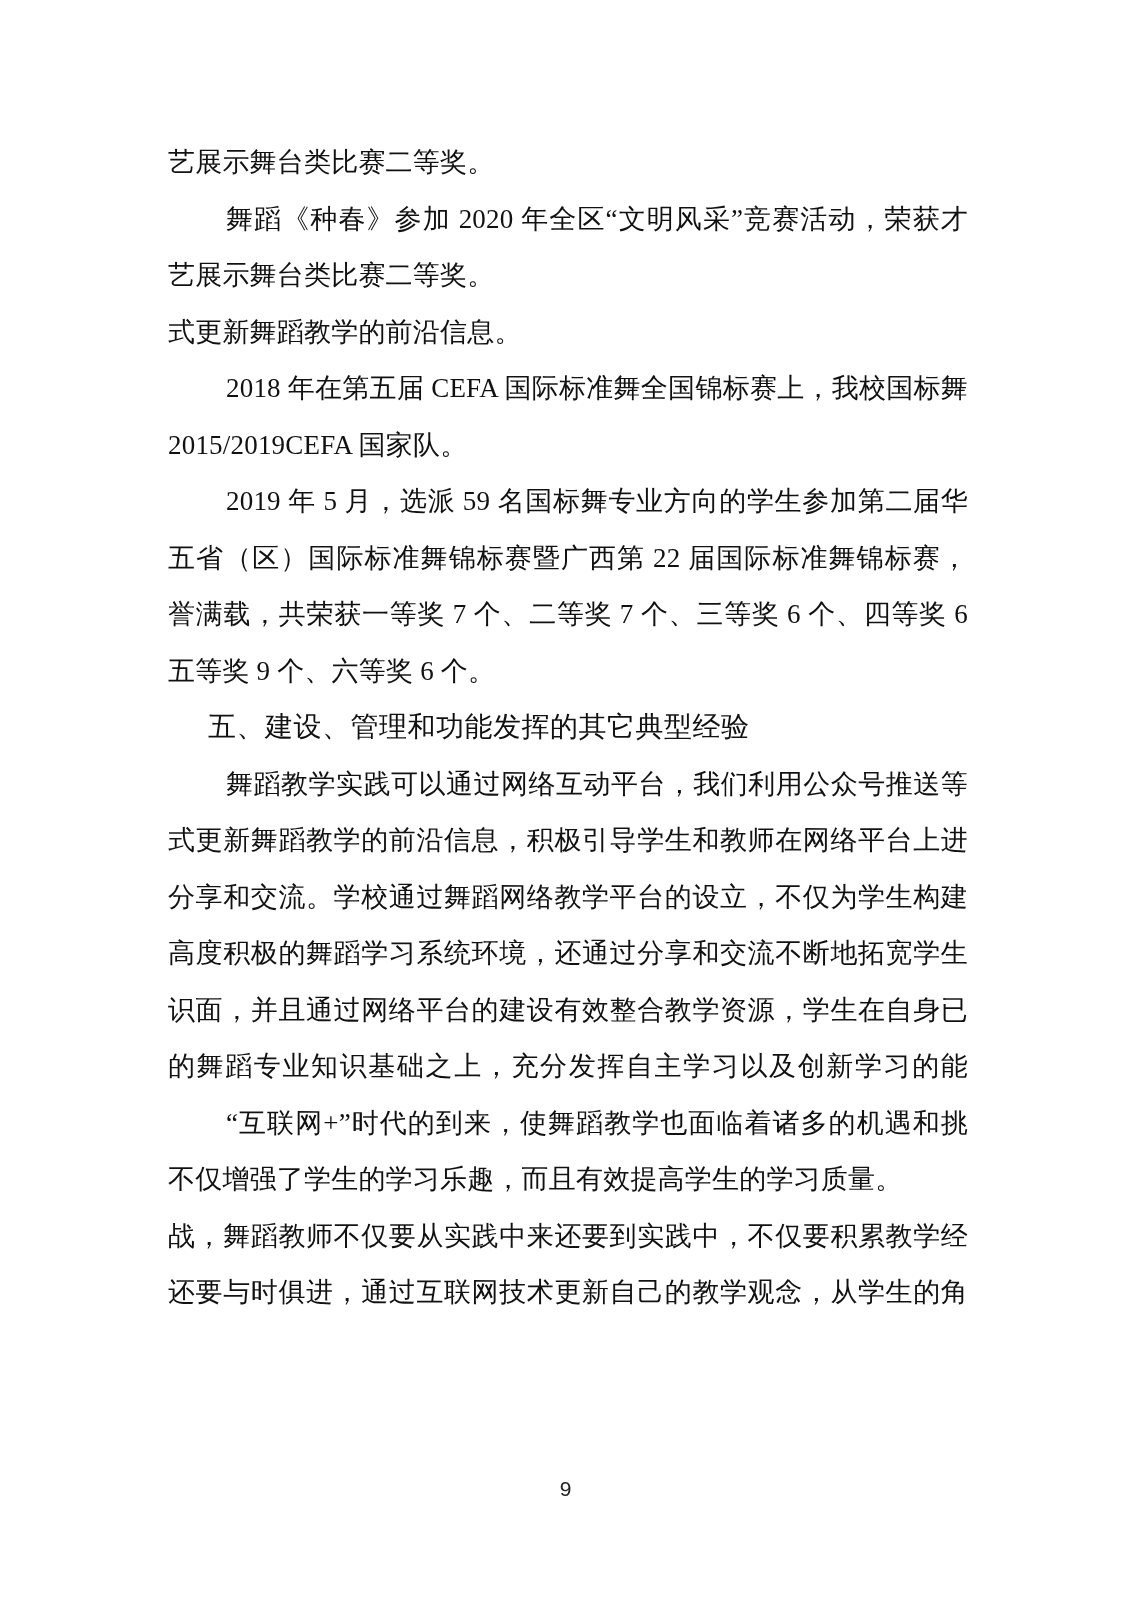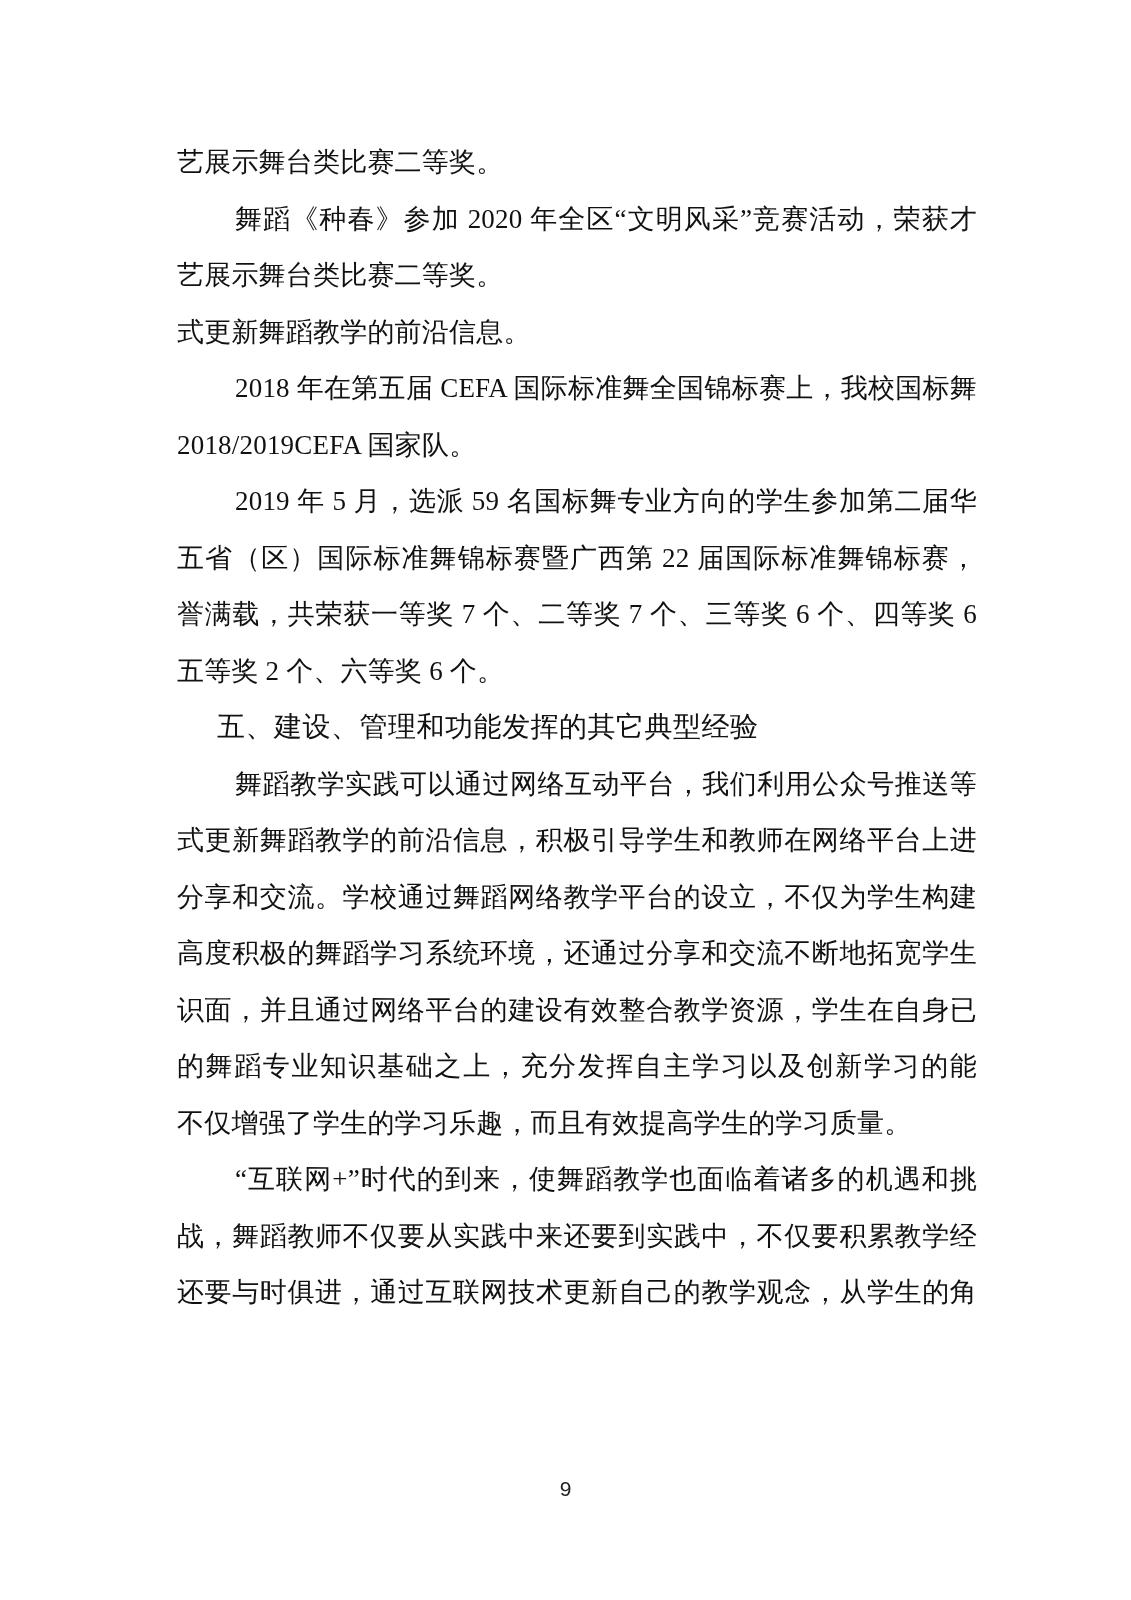--- a/index.html
+++ b/index.html
@@ -11,21 +11,21 @@
     position: relative;
     width: 1131px;
     height: 1600px;
     background: #ffffff;
     overflow: hidden;
     font-family: "Liberation Serif", "DejaVu Serif", serif;
     color: #111111;
   }
   .content {
     position: absolute;
-    left: 177px;
+    left: 168px;
     top: 134px;
     width: 800px;
   }
   .ln {
     height: 56.5px;
     line-height: 56.5px;
     font-size: 27px;
     overflow: hidden;
     white-space: normal;
     text-align: justify;
@@ -65,31 +65,31 @@
 </head>
 <body>
 
 <div class="page">
   <div class="content">
     <div class="ln end">艺展示舞台类比赛二等奖。</div>
     <div class="ln fill ind">舞蹈《种春》参加 2020 年全区“文明风采”竞赛活动，荣获才</div>
     <div class="ln end">艺展示舞台类比赛二等奖。</div>
     <div class="ln end">式更新舞蹈教学的前沿信息。</div>
     <div class="ln fill ind">2018 年在第五届 CEFA 国际标准舞全国锦标赛上，我校国标舞方</div>
-    <div class="ln end">2018/2019CEFA 国家队。</div>
+    <div class="ln end">2015/2019CEFA 国家队。</div>
     <div class="ln fill ind">2019 年 5 月，选派 59 名国标舞专业方向的学生参加第二届华南</div>
     <div class="ln fill">五省（区）国际标准舞锦标赛暨广西第 22 届国际标准舞锦标赛，荣</div>
     <div class="ln fill">誉满载，共荣获一等奖 7 个、二等奖 7 个、三等奖 6 个、四等奖 6 个、</div>
-    <div class="ln end">五等奖 2 个、六等奖 6 个。</div>
+    <div class="ln end">五等奖 9 个、六等奖 6 个。</div>
     <div class="heading">五、建设、管理和功能发挥的其它典型经验</div>
     <div class="ln fill ind">舞蹈教学实践可以通过网络互动平台，我们利用公众号推送等方</div>
     <div class="ln fill">式更新舞蹈教学的前沿信息，积极引导学生和教师在网络平台上进行</div>
     <div class="ln fill">分享和交流。学校通过舞蹈网络教学平台的设立，不仅为学生构建了</div>
     <div class="ln fill">高度积极的舞蹈学习系统环境，还通过分享和交流不断地拓宽学生知</div>
     <div class="ln fill">识面，并且通过网络平台的建设有效整合教学资源，学生在自身已有</div>
     <div class="ln fill">的舞蹈专业知识基础之上，充分发挥自主学习以及创新学习的能力，</div>
+    <div class="ln fill ind">“互联网+”时代的到来，使舞蹈教学也面临着诸多的机遇和挑</div>
     <div class="ln end">不仅增强了学生的学习乐趣，而且有效提高学生的学习质量。</div>
-    <div class="ln fill ind">“互联网+”时代的到来，使舞蹈教学也面临着诸多的机遇和挑</div>
     <div class="ln fill">战，舞蹈教师不仅要从实践中来还要到实践中，不仅要积累教学经验</div>
     <div class="ln fill">还要与时俱进，通过互联网技术更新自己的教学观念，从学生的角度</div>
   </div>
   <div class="footer">9</div>
 </div>
 
 </body></html>

